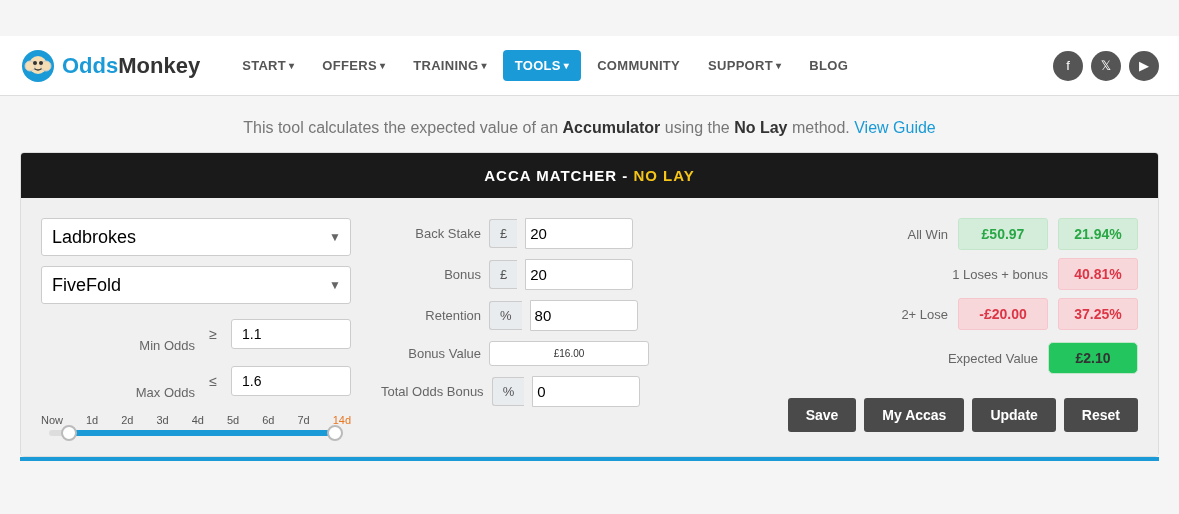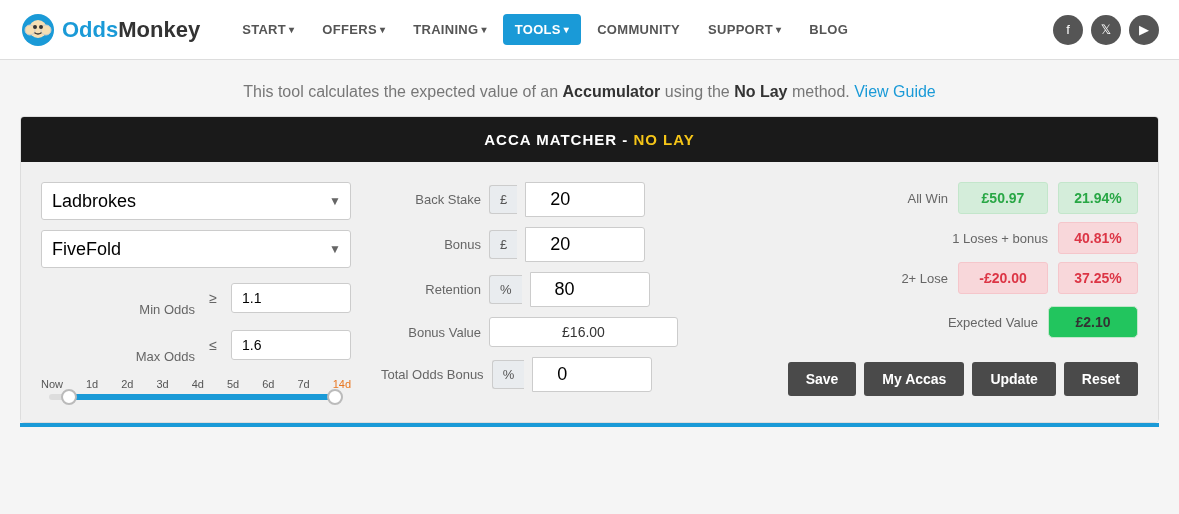--- a/index.html
+++ b/index.html
@@ -7,20 +7,21 @@
 
     
     .header {
       background: #fff;
       border-bottom: 1px solid #ddd;
       display: flex;
       align-items: center;
       padding: 0 20px;
       height: 60px;
       position: relative;
+      margin-top: 36px;
     }
     .logo {
       display: flex;
       align-items: center;
       gap: 6px;
       font-size: 22px;
       font-weight: bold;
       color: #333;
       text-decoration: none;
       margin-right: 30px;
@@ -245,32 +246,32 @@
       background: #e9ecef;
       border: 1px solid #ccc;
       border-right: none;
       padding: 6px 10px;
       border-radius: 3px 0 0 3px;
       color: #555;
       font-size: 13px;
     }
     .input-field {
       border: 1px solid #ccc;
-      padding: 6px 24px;
+      padding: 6px 4px;
       border-radius: 0 3px 3px 0;
-      font-size: 18px;
-      width: 120px;
+      font-size: 15px;
+      width: 108px;
       background: #fff;
     }
     .bonus-value-display {
       border: 1px solid #ccc;
       padding: 6px 10px;
       border-radius: 3px;
-      font-size: 14px;
-      width: 189px;
+      font-size: 10px;
+      width: 160px;
       background: #fff;
       color: #333;
       text-align: center;
     }
 
     
     .right-panel {
       flex: 1;
       display: flex;
       flex-direction: column;

